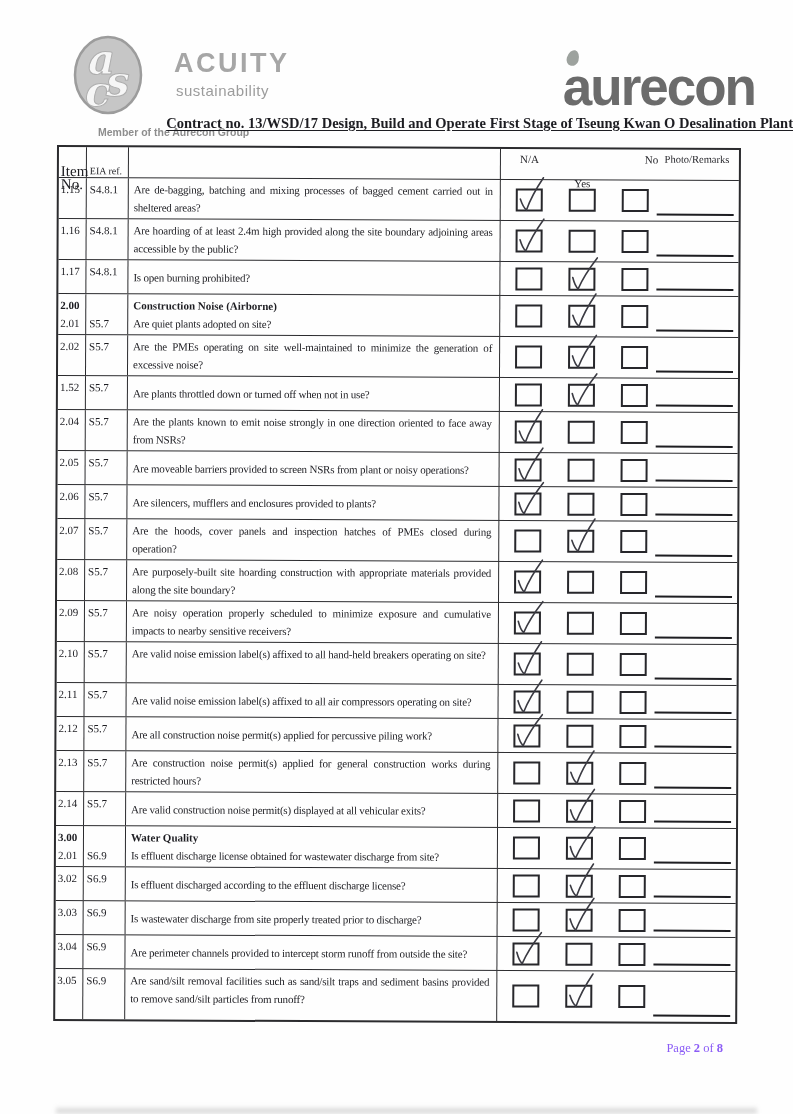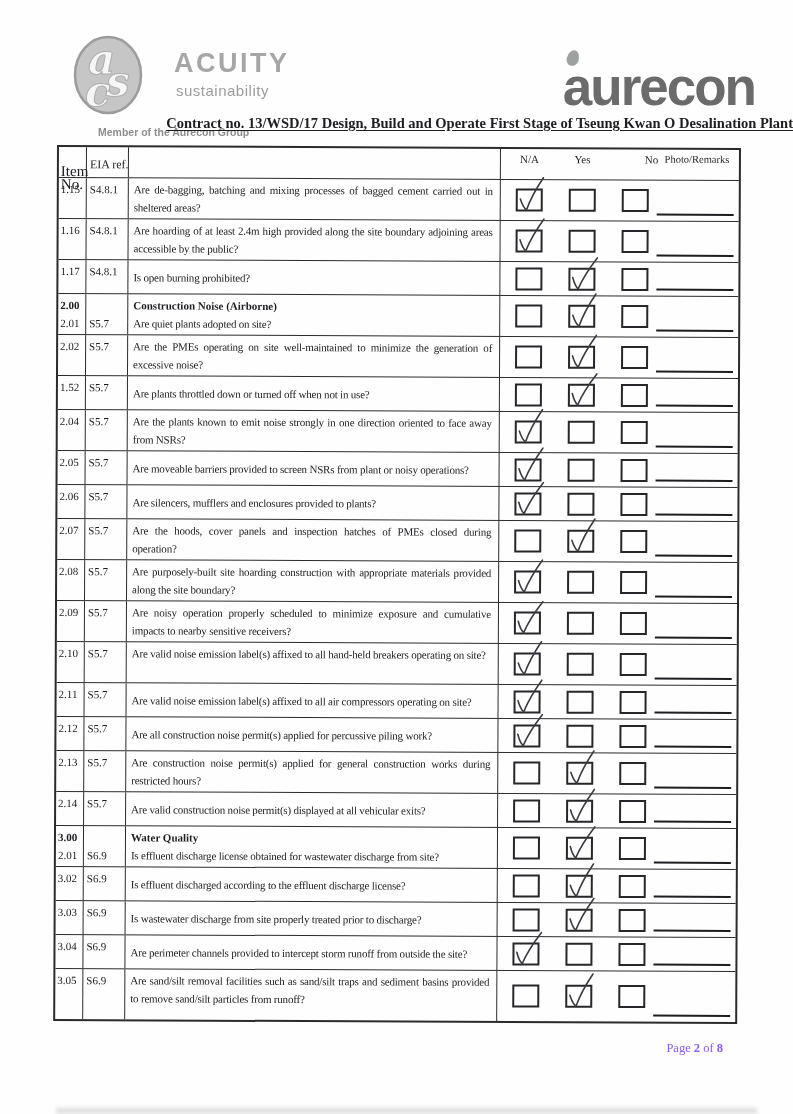--- a/index.html
+++ b/index.html
@@ -57,24 +57,24 @@
   #rows .t-row:last-child{min-height:50px;}
   .cell{box-sizing:border-box;}
   .c-item{width:28px;border-right:1.5px solid #2b2b2e;padding:2px 1px 1px 2px;font-size:11px;line-height:18px;}
   .c-eia{width:42px;border-right:1.5px solid #2b2b2e;padding:2px 1px 1px 3px;font-size:11px;line-height:18px;white-space:nowrap;overflow:hidden;}
   .c-q{width:372px;border-right:1.5px solid #2b2b2e;padding:2px 7px 2px 5px;font-size:11px;line-height:18px;letter-spacing:-0.2px;
        display:flex;flex-direction:column;justify-content:flex-start;}
   .t-row.single .c-q{justify-content:center;}
   .c-checks{width:238px;position:relative;}
 
   .t-head .c-item{font-size:15px;line-height:13px;padding-top:18px;}
-  .t-head .c-eia{font-size:12px;padding-top:8px;}
+  .t-head .c-eia{font-size:10px;padding-top:15px;}
   .h-label{position:absolute;top:4px;font-size:11px;text-align:center;}
   .h-na{left:8px;width:41px;}
-  .h-yes{left:61px;width:41px;}
+  .h-yes{left:61px;width:41px;margin-top:24px;}
   .h-no{left:130px;width:41px;text-align:center;}
   .h-rem{left:155px;width:82px;font-size:10.5px;}
 
   .sec-num{font-weight:bold;display:block;}
   .item-num{display:block;}
   .sec-num:empty,.sec-title:empty{display:none;}
   .section-row .eia-ref{display:block;margin-top:18px;}
   .sec-title{font-weight:bold;letter-spacing:0;}
   .t-row.tall .q-text{text-align:justify;}
 

